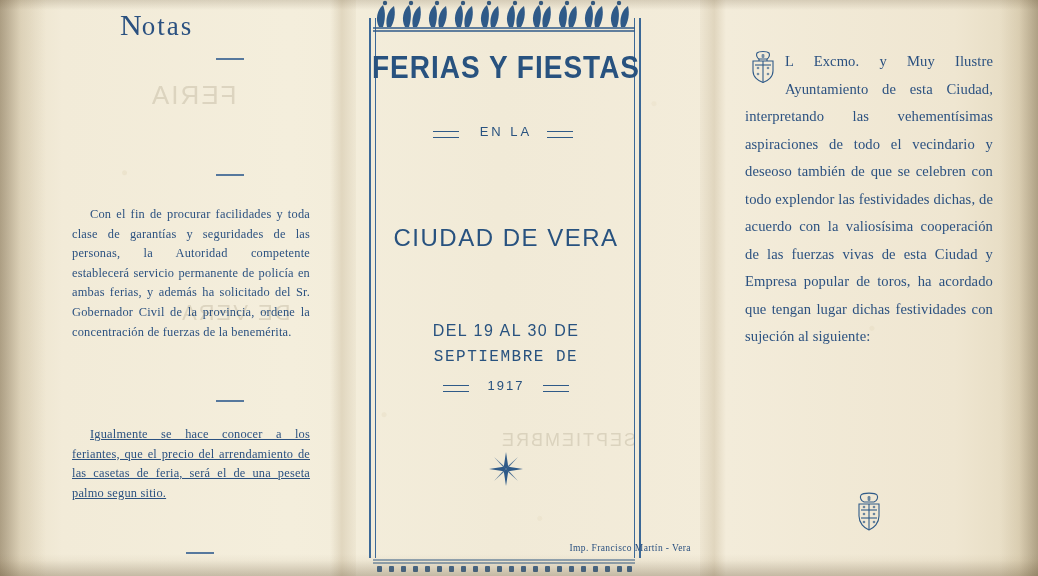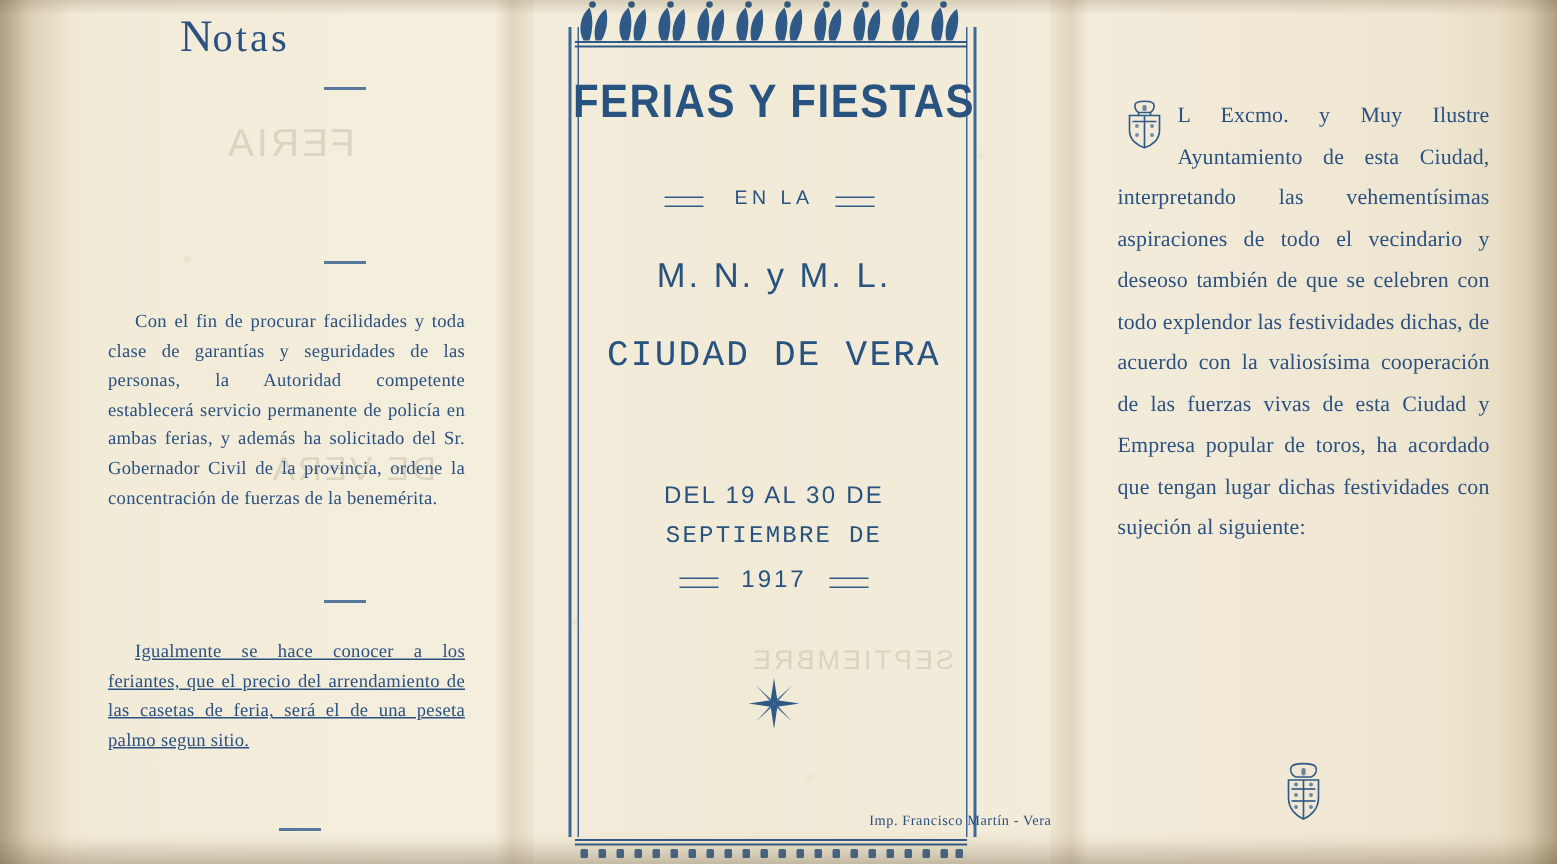--- a/index.html
+++ b/index.html
@@ -113,21 +113,21 @@
     font-size: 12.4px;
     line-height: 19.6px;
     text-align: justify;
     text-indent: 18px;
     letter-spacing: .2px;
   }
 
   
   #panel-center {
     position: absolute;
-    left: 331px;
+    left: 321px;
     top: 0;
     width: 370px;
     height: 576px;
   }
   .center-frame {
     position: absolute;
     left: 48px;
     top: 18px;
     width: 268px;
     height: 540px;
@@ -182,21 +182,21 @@
     letter-spacing: 3px;
   }
   #mnyml {
     top: 170px;
     font-family: "Liberation Sans", sans-serif;
     font-size: 23px;
     letter-spacing: 2px;
   }
   #ciudad {
     top: 224px;
-    font-family: Liberation Mono, monospace;
+    font-family: Liberation Sans, sans-serif;
     font-size: 24px;
     letter-spacing: 1.5px;
   }
   #almeria {
     top: 277px;
     font-family: "Liberation Sans", sans-serif;
     font-size: 15px;
     letter-spacing: 2px;
   }
   #del22 {
@@ -207,21 +207,21 @@
   }
   #septiembre {
     top: 348px;
     font-family: Liberation Mono, monospace;
     font-size: 16px;
     letter-spacing: 1.5px;
   }
   #anio {
     top: 378px;
     font-family: "Liberation Sans", sans-serif;
-    font-size: 16px;
+    font-size: 13px;
     letter-spacing: 2px;
   }
   .dash {
     position: absolute;
     height: 5px;
     border-top: 1px solid #2f5a88;
     border-bottom: 1px solid #2f5a88;
     width: 26px;
   }
   #star {
@@ -238,21 +238,21 @@
     font-family: "Liberation Serif", serif;
     font-size: 9.5px;
     color: #2b5180;
     letter-spacing: .4px;
   }
 
   
   #panel-right {
     position: absolute;
     left: 700px;
-    top: 16px;
+    top: 0;
     width: 338px;
     height: 508px;
   }
   #right-body {
     position: absolute;
     left: 45px;
     top: 48px;
     width: 248px;
     color: #2b5180;
     font-family: "Liberation Serif", serif;
@@ -365,21 +365,20 @@
         </g>
       </svg>
     </div>
 
     <div class="c-title" id="ferias">FERIAS Y FIESTAS</div>
 
     <div class="dash" style="left:112px; top:131px;"></div>
     <div class="c-title" id="enla">EN LA</div>
     <div class="dash" style="left:226px; top:131px;"></div>
 
-    <div class="c-title" id="mnyml">M. N. y M. L.</div>
     <div class="c-title" id="ciudad">CIUDAD DE VERA</div>
 
     <div class="c-title" id="del22">DEL 19 AL 30 DE</div>
     <div class="c-title" id="septiembre">SEPTIEMBRE DE</div>
 
     <div class="dash" style="left:122px; top:385px;"></div>
     <div class="c-title" id="anio">1917</div>
     <div class="dash" style="left:222px; top:385px;"></div>
 
     <div id="star">

